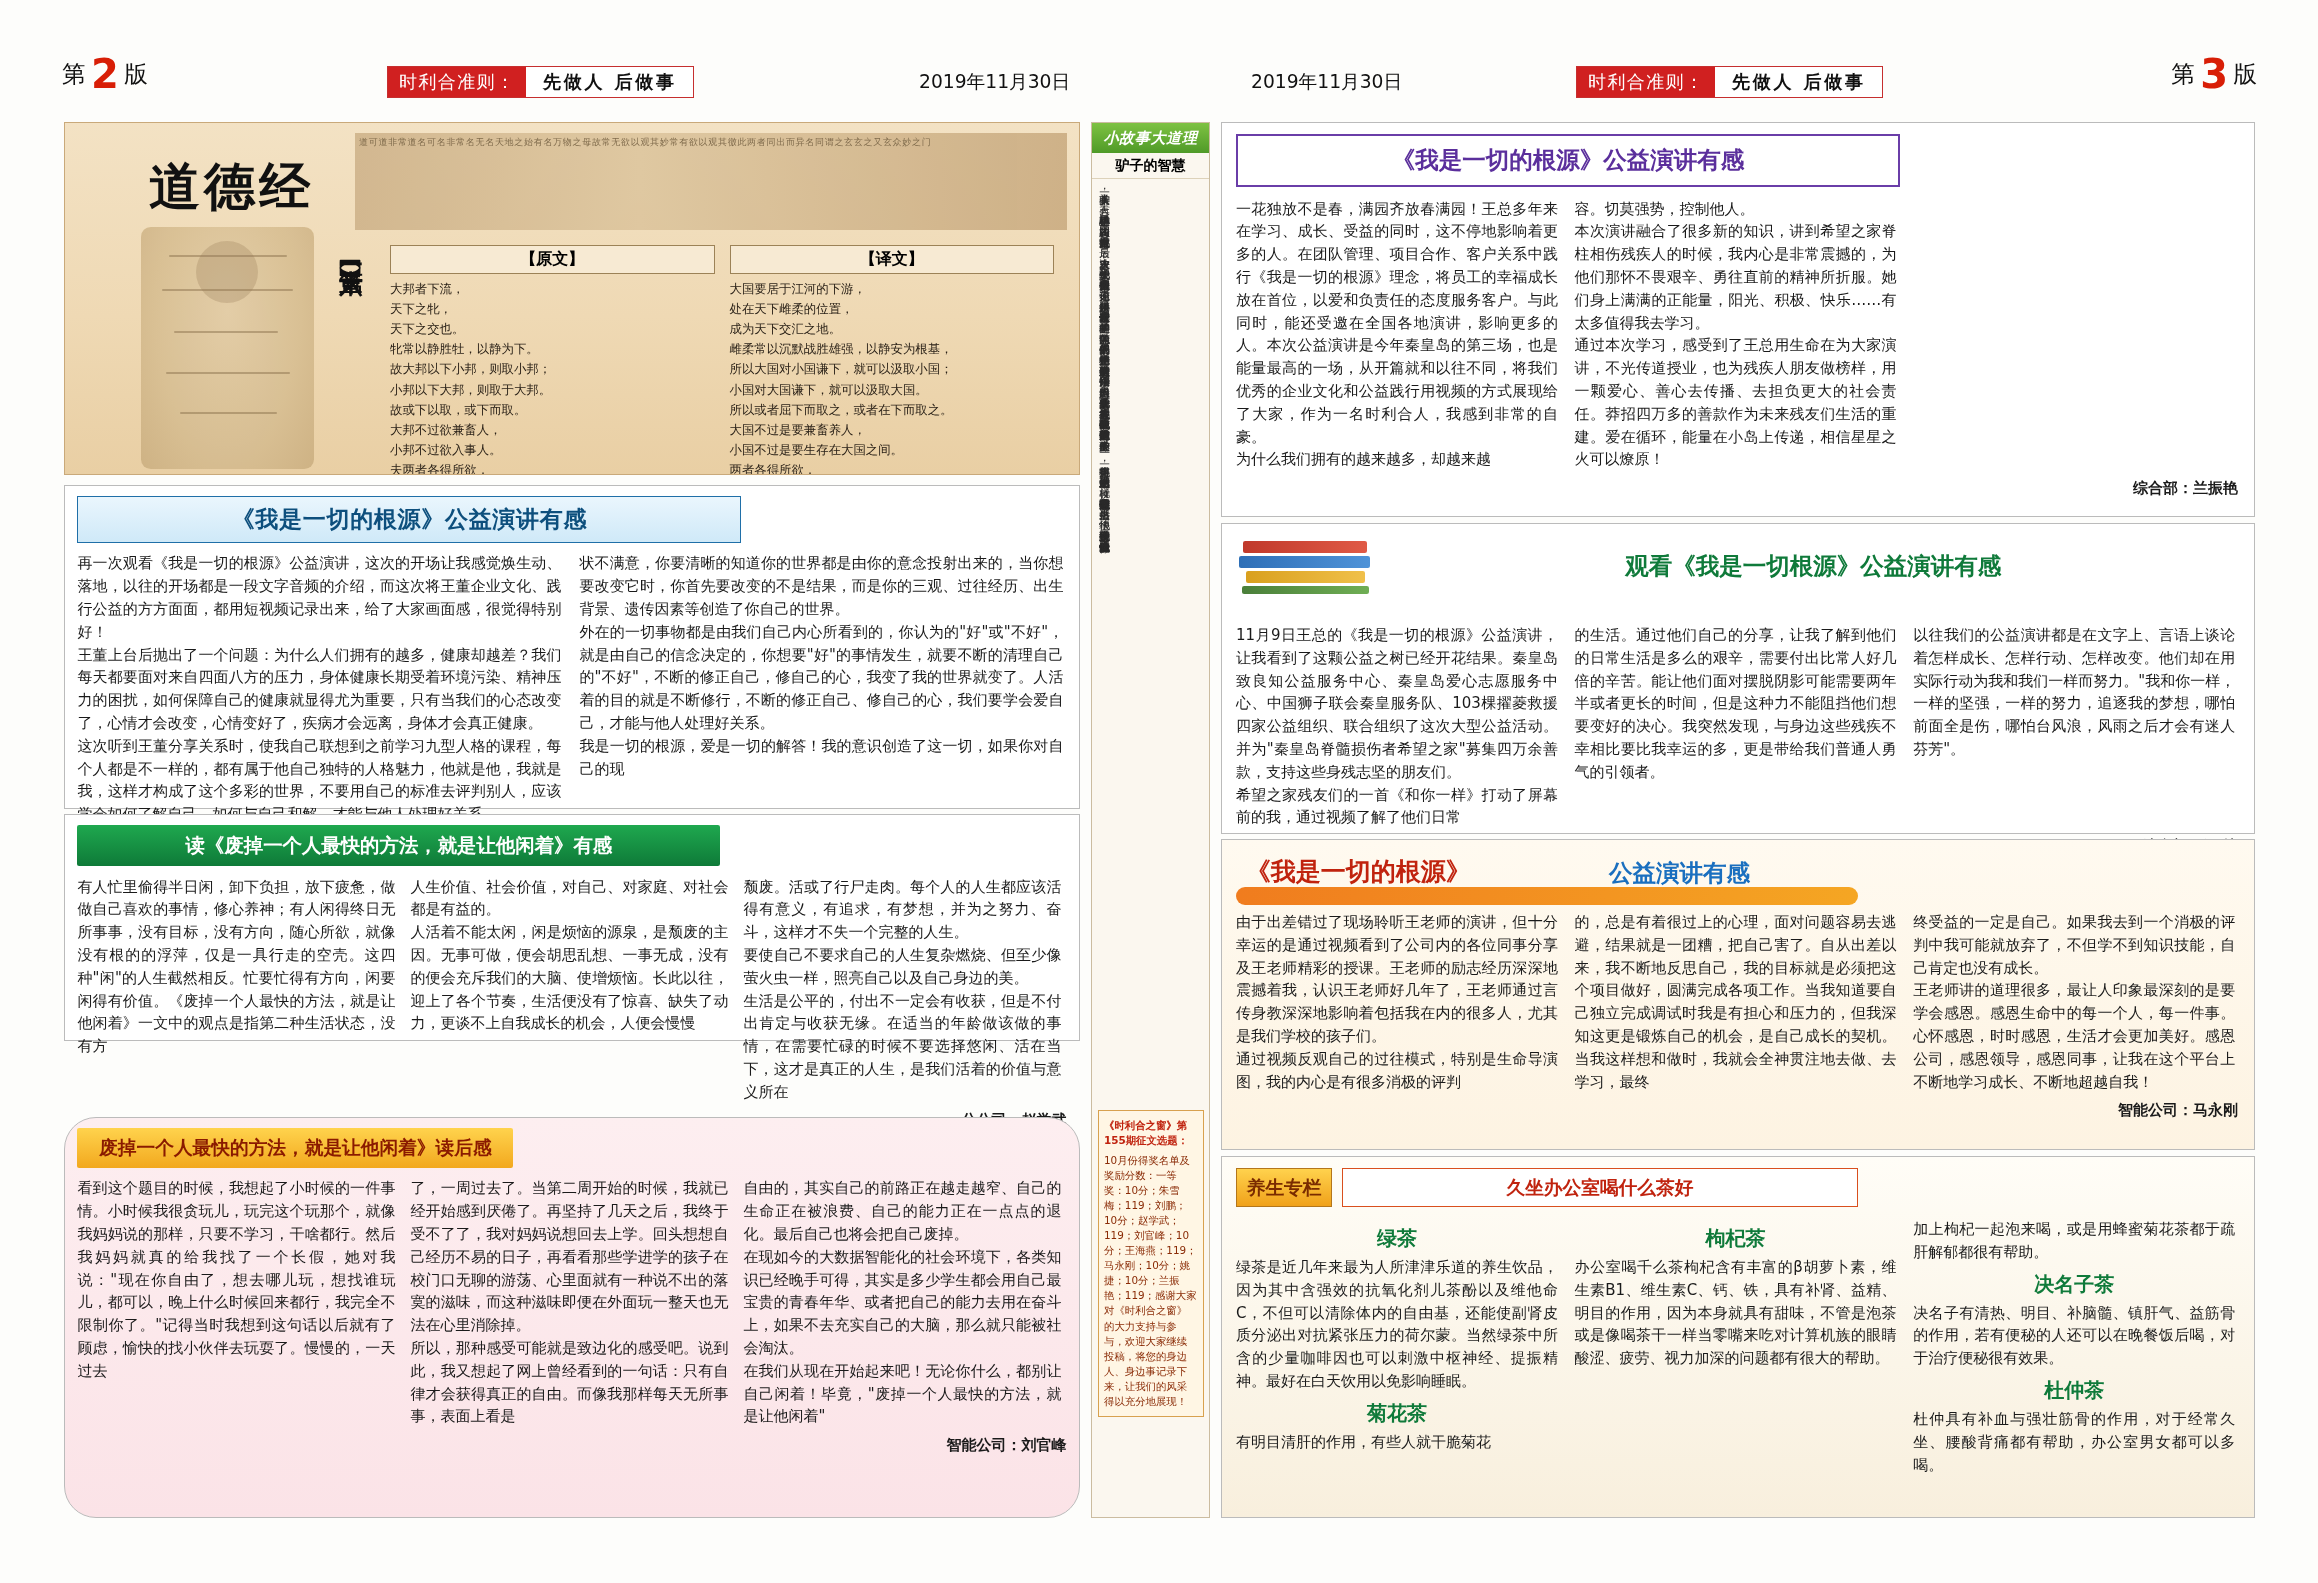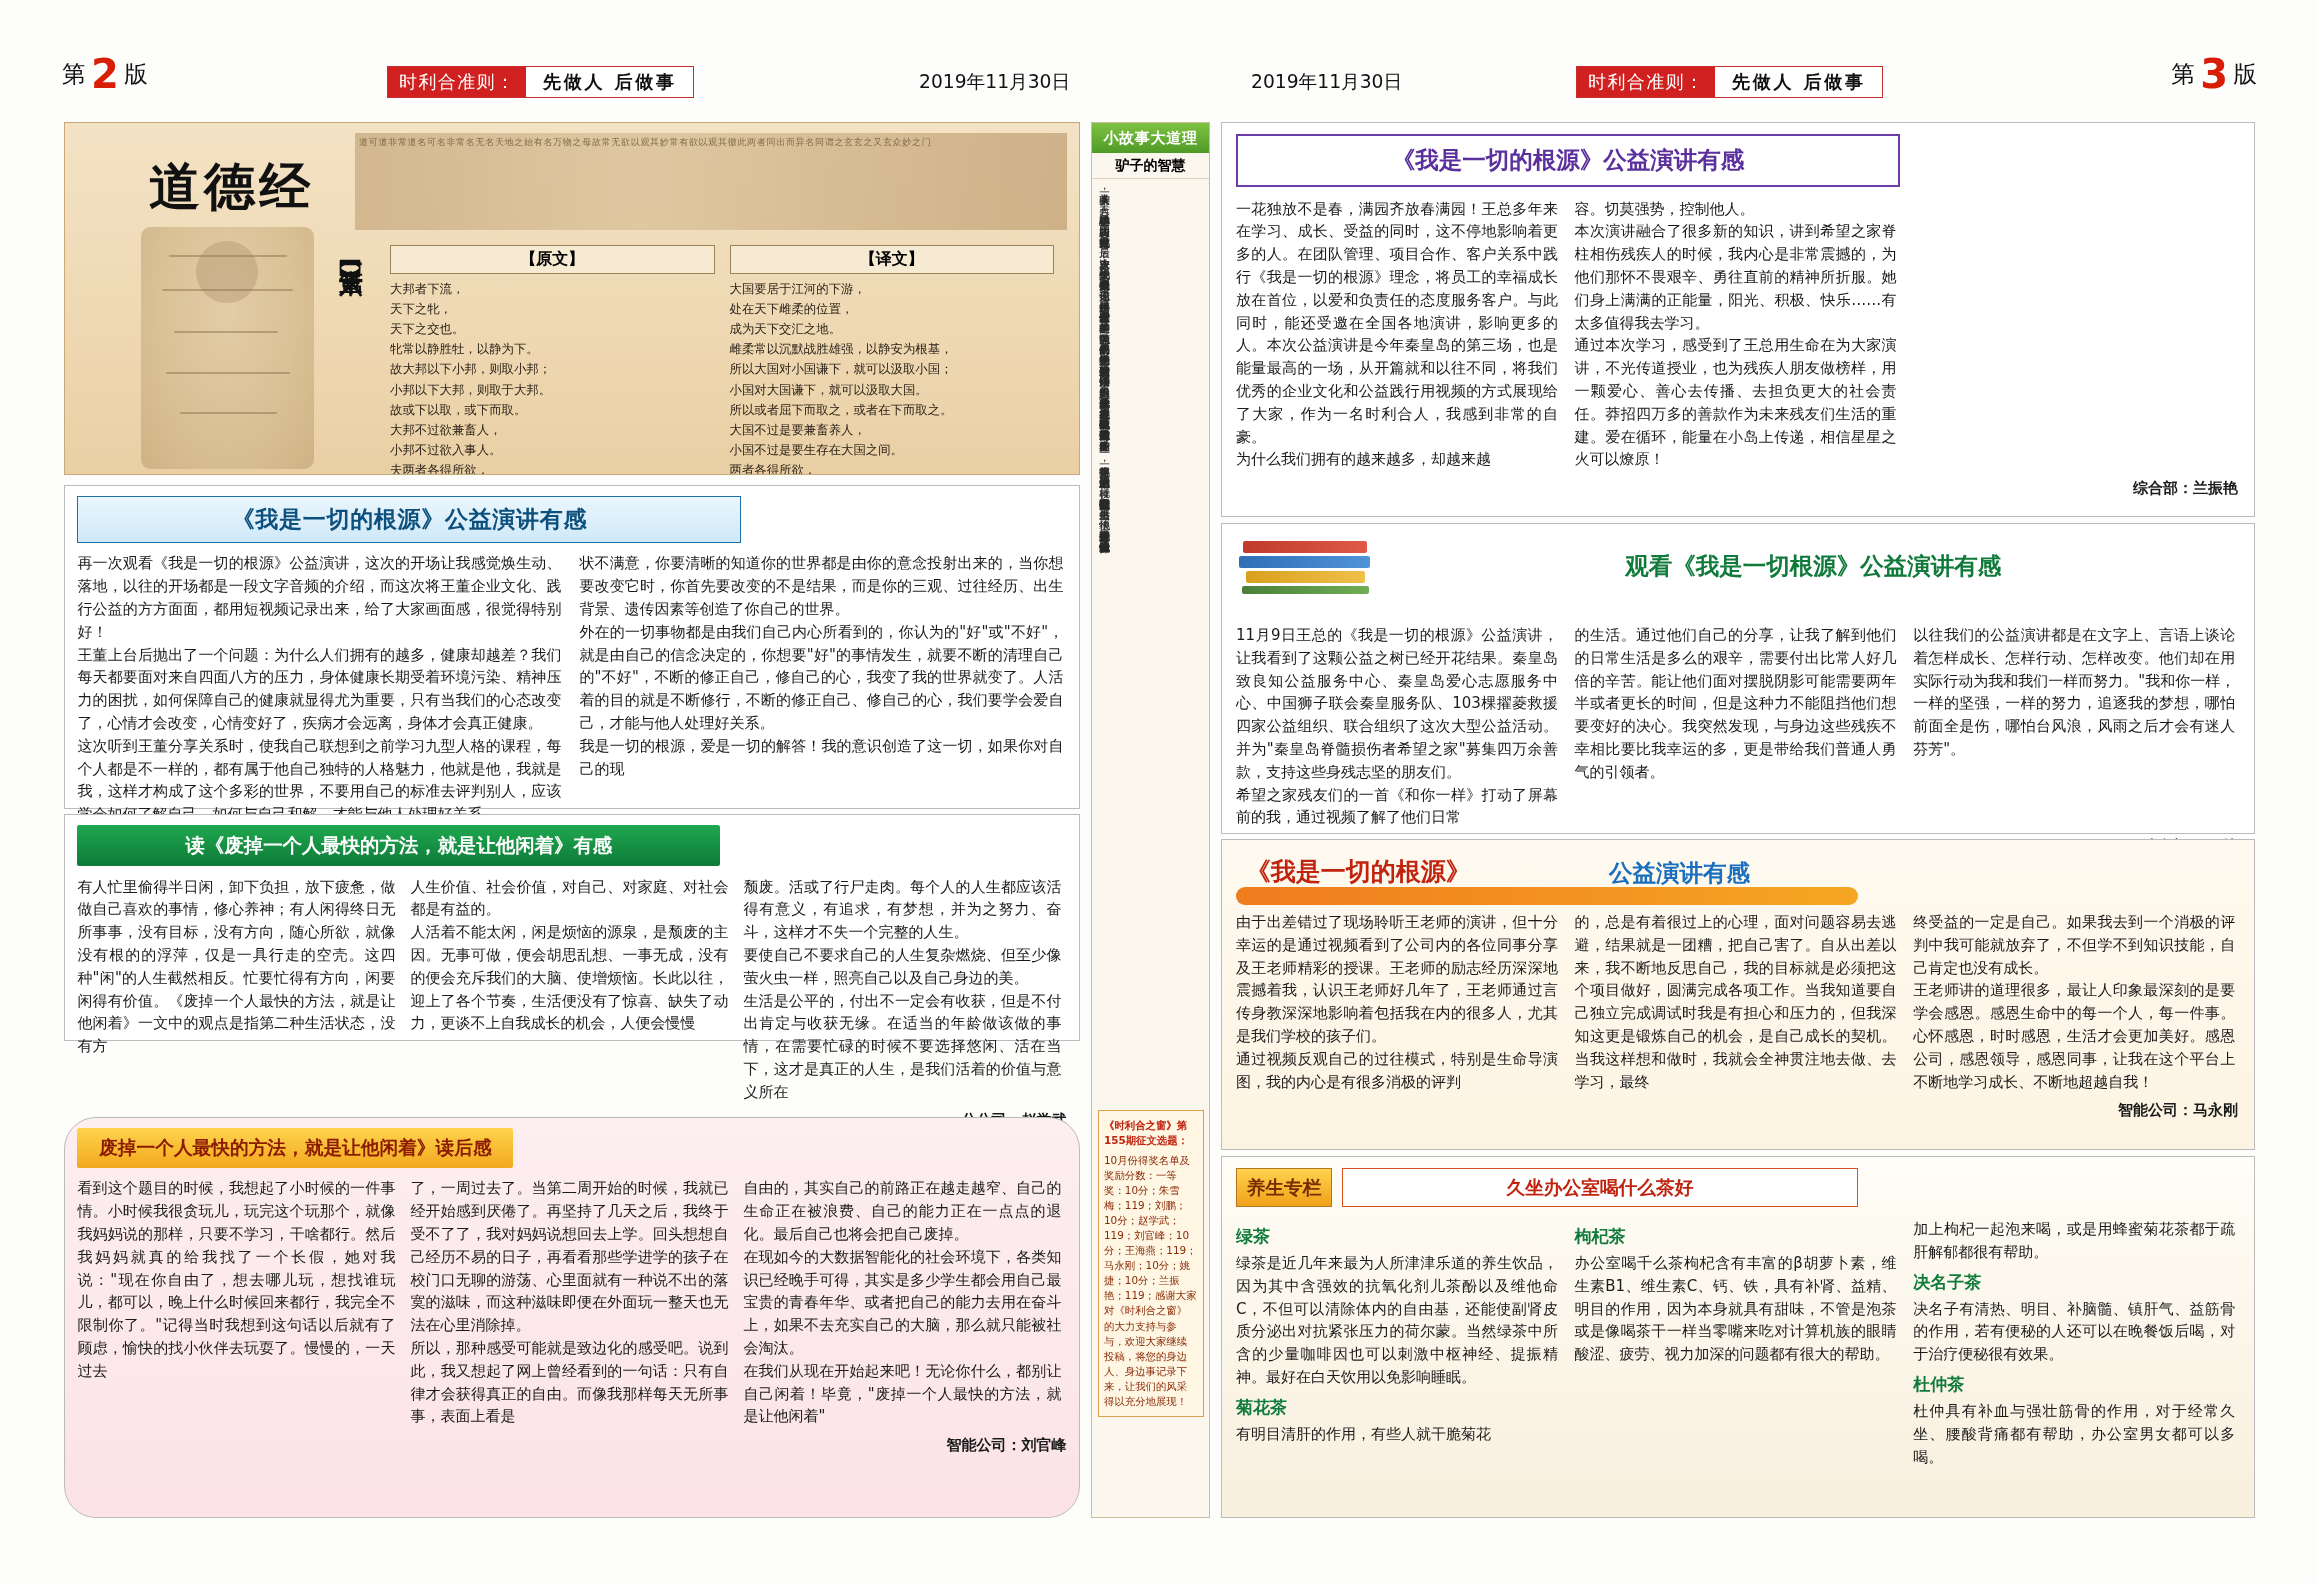--- a/index.html
+++ b/index.html
@@ -137,20 +137,21 @@
   
   .center-strip {
     position:absolute; left: 1091px; top: 122px; width: 119px; height: 1396px;
     border:0.7px solid #cbbca0; background:#fbf7ef;
   }
   .cs-title {
     background: linear-gradient(180deg,#7ec242,#4f9a27);
     color:#fff; font-size: 15px; font-weight:bold; text-align:center;
     padding: 5.5px 1.4px; letter-spacing:0.7px;
     font-family:"DejaVu Serif","Liberation Serif",serif;
+    font-style:italic;
   }
   .cs-sub {
     text-align:center; font-size: 14px; font-weight:bold; padding: 4.1px 0 2.8px;
     border-bottom:0.7px solid #ddd2ba;
     font-family:"DejaVu Serif","Liberation Serif",serif;
   }
   .cs-vert-wrap {
     height: 926px; padding: 7px 4.1px; overflow:hidden;
   }
   .cs-vert {
@@ -183,21 +184,21 @@
     background: linear-gradient(180deg,#ffd24d,#f0a11a);
     border:1.4px solid #b4761a; color:#7a2b00;
     font-size: 18.7px; font-weight:bold; padding: 5.5px 9.7px;
     font-family:"DejaVu Serif","Liberation Serif",serif;
   }
   .health-title {
     background:#fff; border:1.4px solid #d94f1e; color:#c0230e;
     font-size: 18.7px; font-weight:bold; padding: 5.5px 12.4px; flex:1; text-align:center;
     font-family:"DejaVu Serif","Liberation Serif",serif;
   }
-  .tea-h { font-size: 17px; font-weight:bold; color:#0f7a3a; margin: 7px 0 4.1px; }
+  .tea-h { font-size: 20px; font-weight:bold; color:#0f7a3a; text-align:center; margin: 7px 0 4.1px; }
 
   .bg-pink {
     background: linear-gradient(180deg,#fdeef0 0%, #fbe3e7 100%);
   }
   .bg-cream { background: linear-gradient(180deg,#fffaf0,#fdf3e2); }
   .bg-sand { background: linear-gradient(180deg,#fffdf7,#f8efdd); }
 </style>
 </head>
 <body>
 

